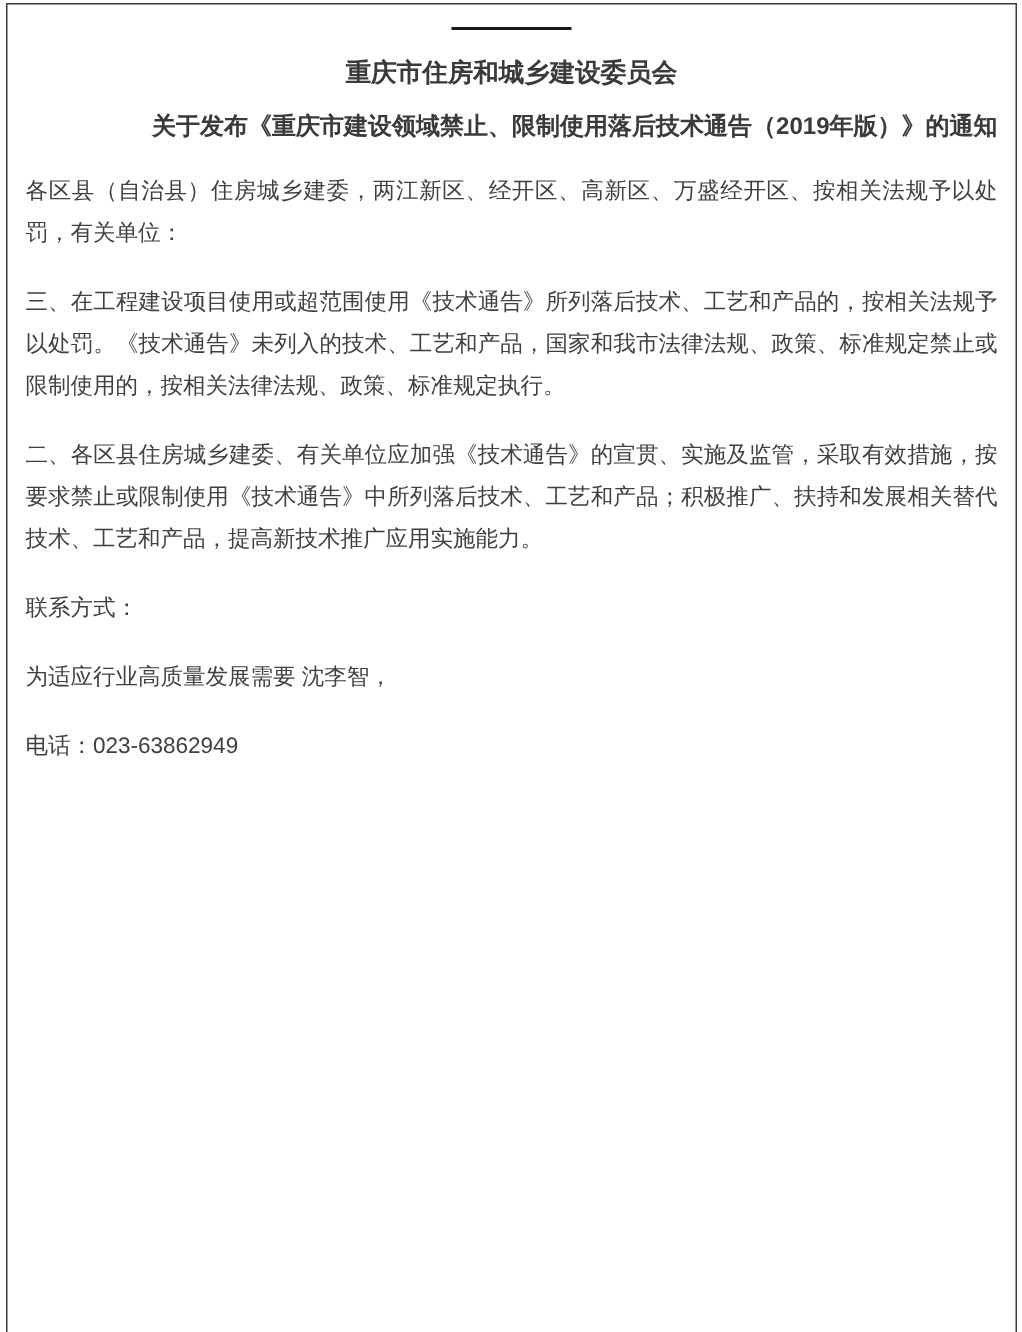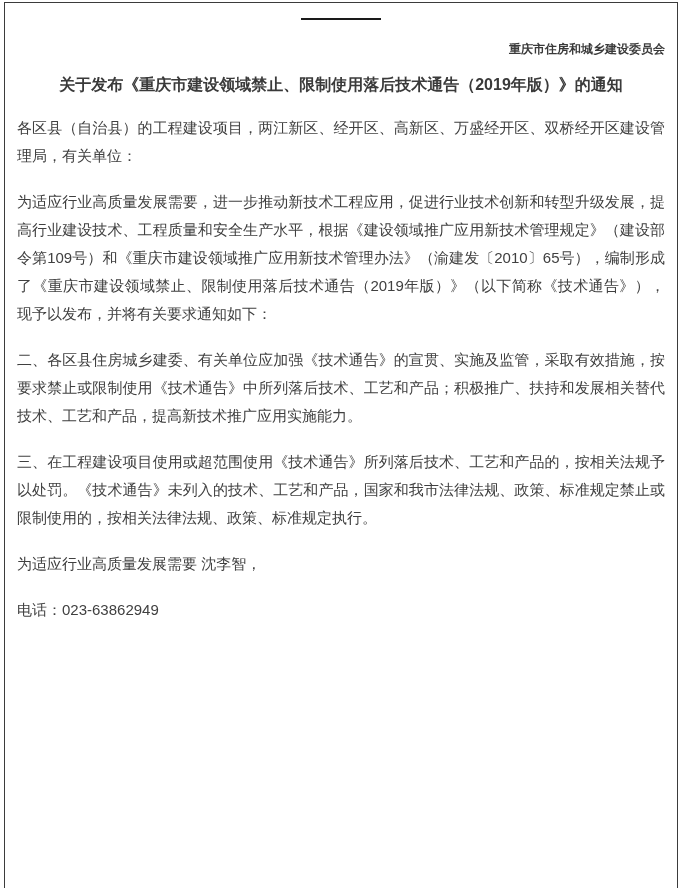--- a/index.html
+++ b/index.html
@@ -22,32 +22,32 @@
     color: #404040;
   }
   .top-rule {
     width: 80px;
     height: 2px;
     background: #1a1a1a;
     margin: 15px auto 0 auto;
   }
   .org-title {
     margin: 18px 0 0 0;
-    font-size: 12px;
+    font-size: 17px;
     line-height: 22px;
     font-weight: bold;
-    text-align: right;
+    text-align: center;
     color: #3a3a3a;
   }
   .doc-title {
     margin: 14px 0 16px 0;
     font-size: 16px;
     line-height: 22px;
     font-weight: bold;
-    text-align: center;
+    text-align: right;
     color: #3a3a3a;
   }
   .doc p.body-para {
     margin: 18px 0;
     font-size: 15px;
     line-height: 28px;
     text-align: justify;
     color: #404040;
   }
   .doc p.body-para strong {
@@ -58,28 +58,28 @@
 </head>
 <body>
 
 <div class="doc">
   <div class="top-rule"></div>
 
   <h1 class="org-title">重庆市住房和城乡建设委员会</h1>
 
   <h2 class="doc-title">关于发布《重庆市建设领域禁止、限制使用落后技术通告（2019年版）》的通知</h2>
 
-  <p class="body-para">各区县（自治县）的工程建设项目，两江新区、经开区、高新区、万盛经开区、双桥经开区建设管理局，有关单位：</p>
+  <p class="body-para">各区县（自治县）住房城乡建委，两江新区、经开区、高新区、万盛经开区、按相关法规予以处罚，有关单位：</p>
 
-  <p class="body-para">为适应行业高质量发展需要，进一步推动新技术工程应用，促进行业技术创新和转型升级发展，提高行业建设技术、工程质量和安全生产水平，根据《建设领域推广应用新技术管理规定》（建设部令第109号）和《重庆市建设领域推广应用新技术管理办法》（渝建发〔2010〕65号），编制形成了《重庆市建设领域禁止、限制使用落后技术通告（2019年版）》（以下简称《技术通告》），现予以发布，并将有关要求通知如下：</p>
 
+
+  <p class="body-para">三、在工程建设项目使用或超范围使用《技术通告》所列落后技术、工艺和产品的，按相关法规予以处罚。《技术通告》未列入的技术、工艺和产品，国家和我市法律法规、政策、标准规定禁止或限制使用的，按相关法律法规、政策、标准规定执行。</p>
 
   <p class="body-para">二、各区县住房城乡建委、有关单位应加强《技术通告》的宣贯、实施及监管，采取有效措施，按要求禁止或限制使用《技术通告》中所列落后技术、工艺和产品；积极推广、扶持和发展相关替代技术、工艺和产品，提高新技术推广应用实施能力。</p>
 
-  <p class="body-para">三、在工程建设项目使用或超范围使用《技术通告》所列落后技术、工艺和产品的，按相关法规予以处罚。《技术通告》未列入的技术、工艺和产品，国家和我市法律法规、政策、标准规定禁止或限制使用的，按相关法律法规、政策、标准规定执行。</p>
 
 
-
+  <p class="body-para">联系方式：</p>
 
   <p class="body-para">为适应行业高质量发展需要 沈李智，</p>
 
   <p class="body-para">电话：023-63862949</p>
 </div>
 
 </body></html>

